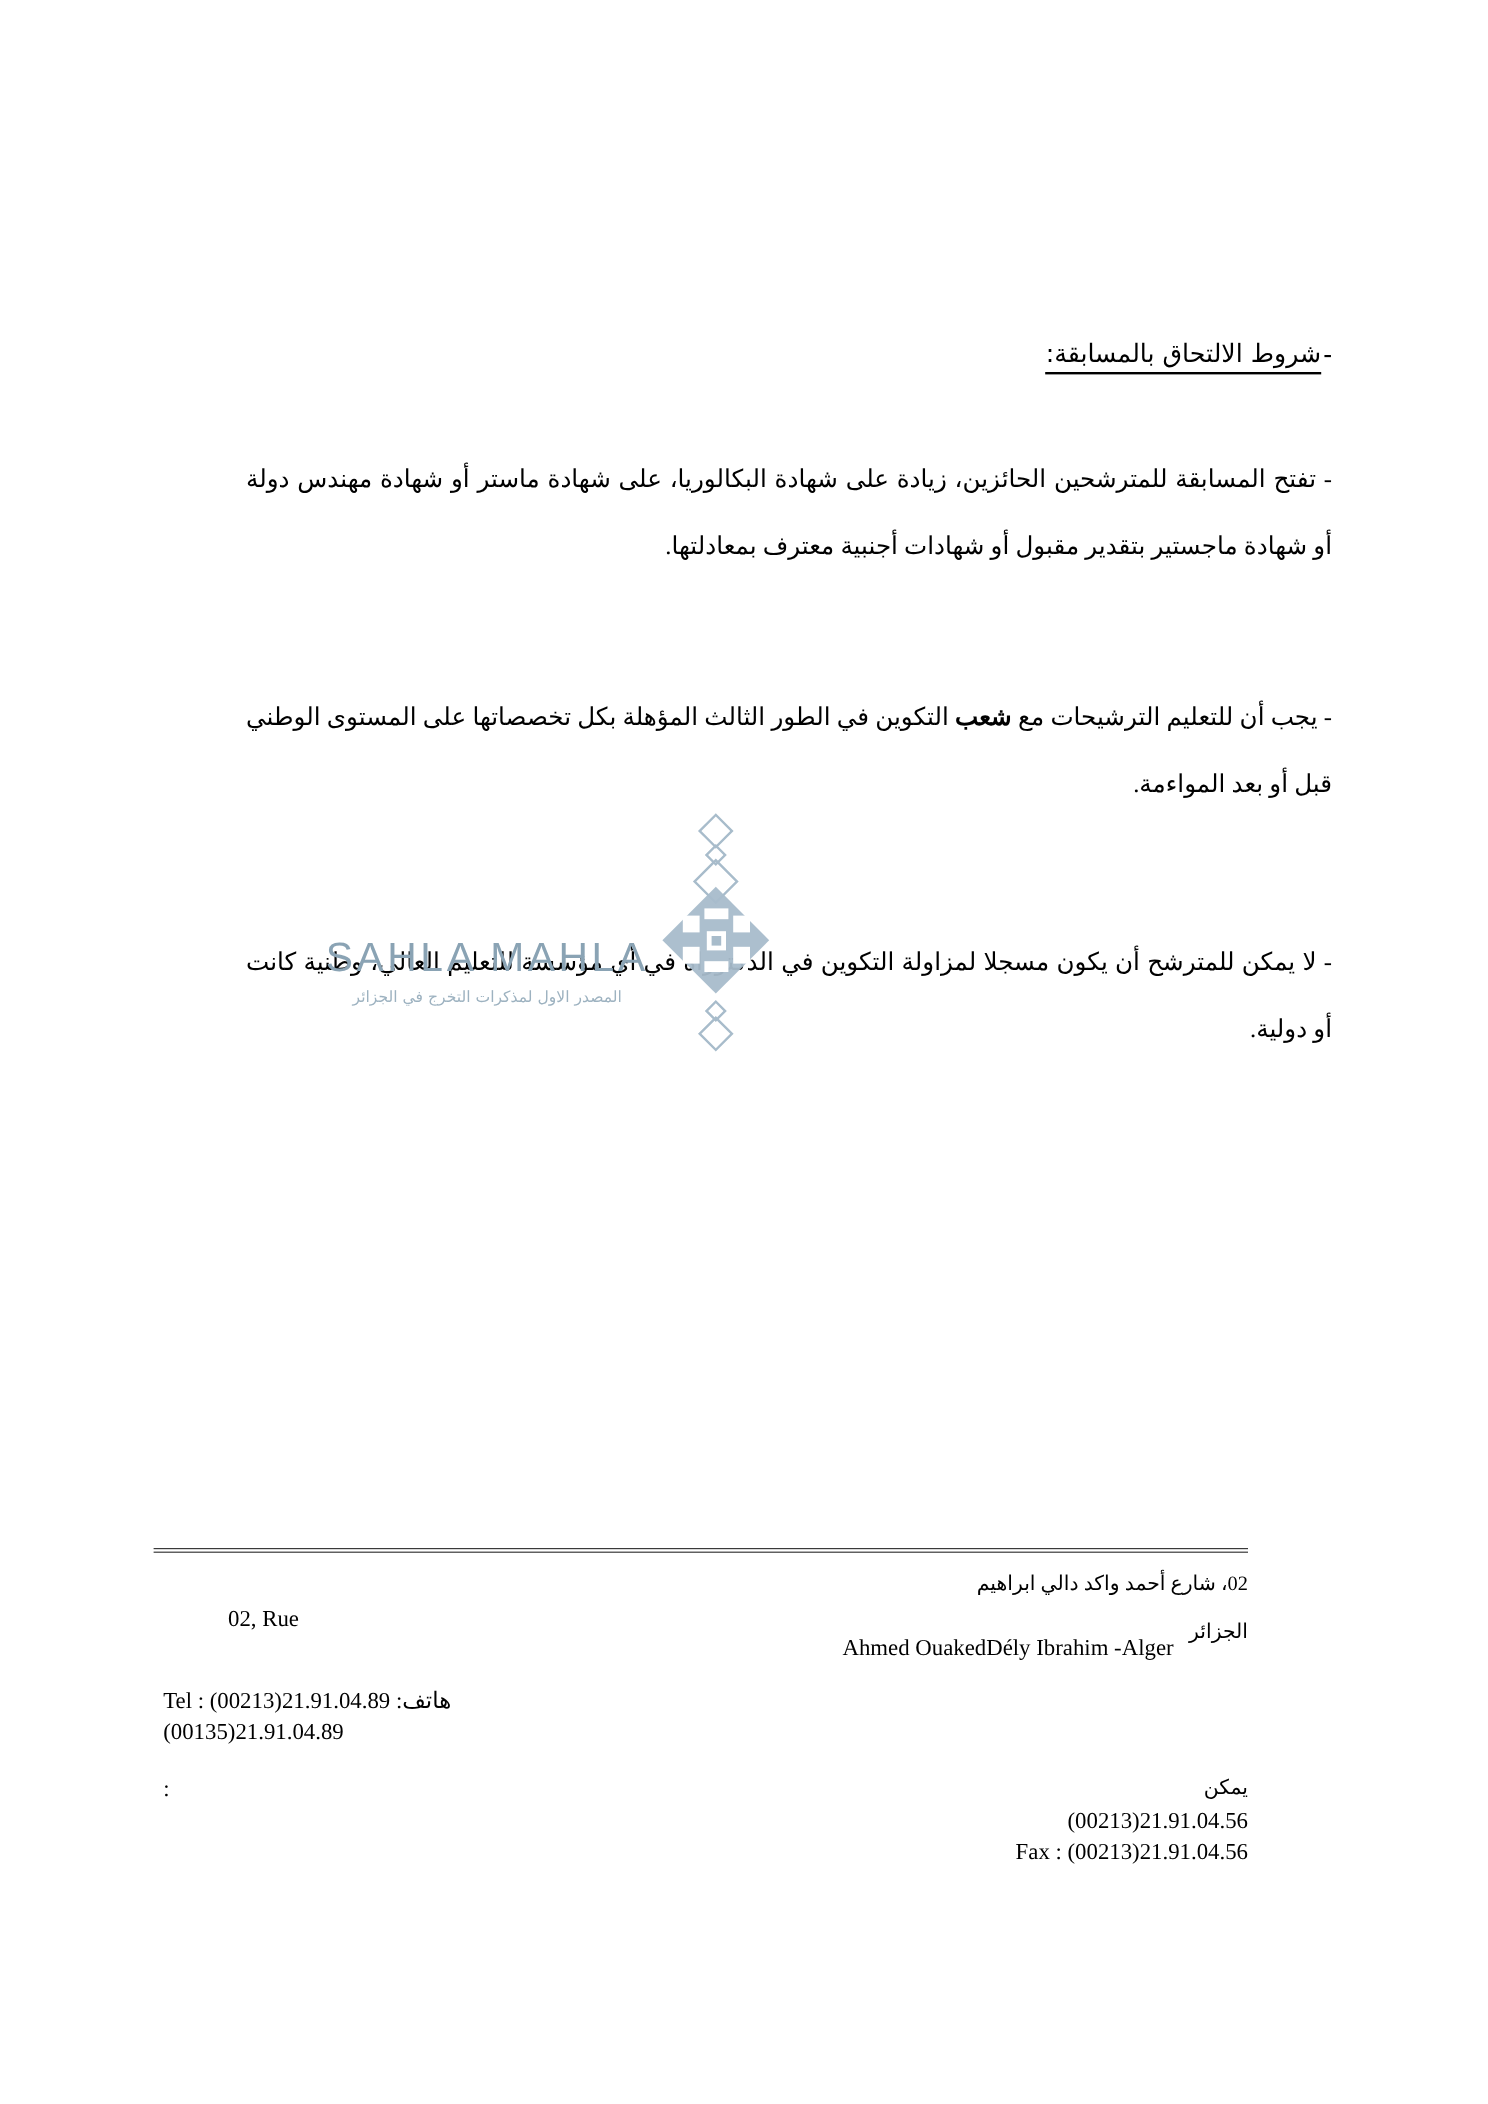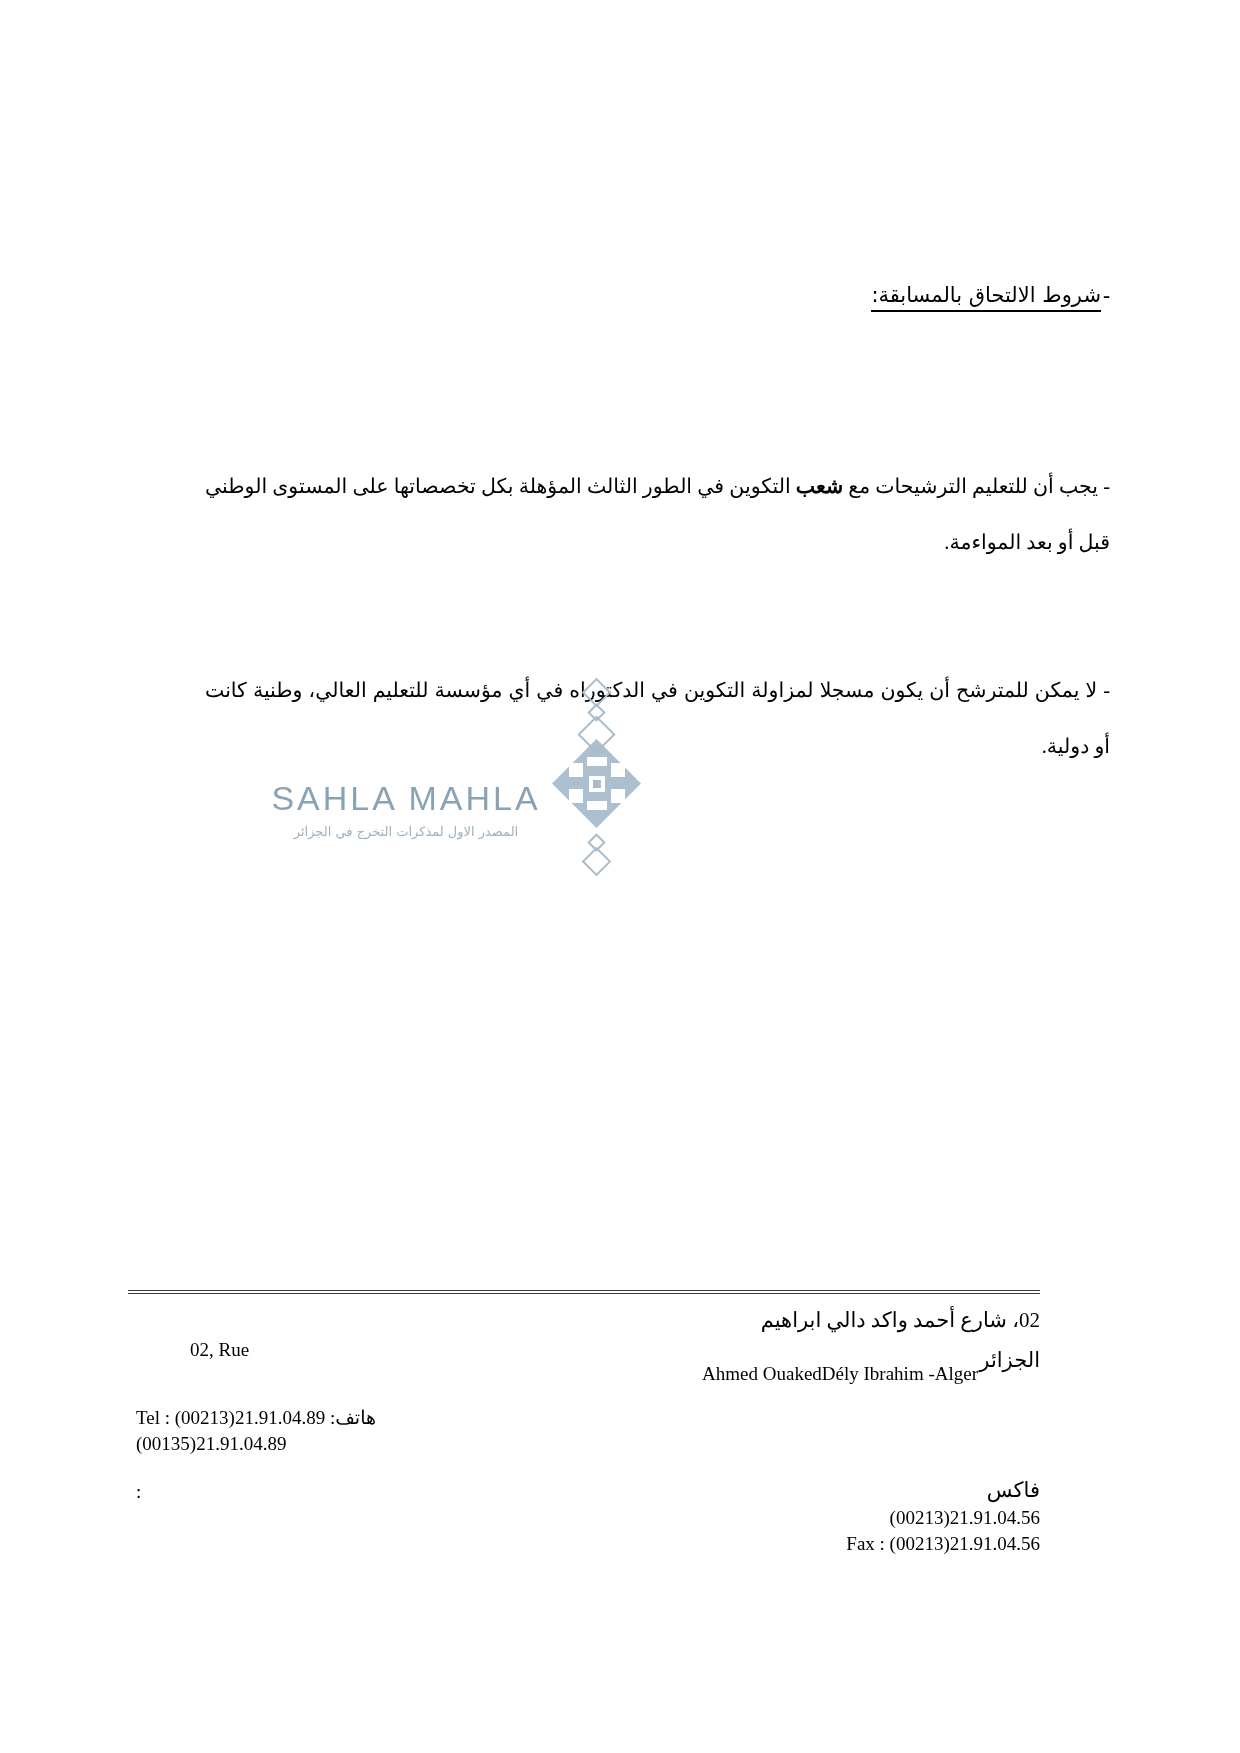--- a/index.html
+++ b/index.html
@@ -135,21 +135,21 @@
     margin-bottom: 14px;
   }
   .f-row {
     position: relative;
     width: 100%;
   }
   .f-ar {
     direction: rtl;
     text-align: right;
     font-family: "Liberation Serif", "DejaVu Serif", serif;
-    font-size: 21px;
+    font-size: 17px;
     line-height: 24px;
   }
   .f-fr {
     font-family: "Liberation Serif", "DejaVu Serif", serif;
     font-size: 19px;
     line-height: 27px;
   }
   .f-abs { position: absolute; }
   .addr-ar-1 { top: 0px; right: 0px; }
   .addr-ar-2 { top: 24px; right: 0px; margin-top: 16px; }
@@ -166,20 +166,23 @@
 <body>
 
 <div class="page">
 
   <div class="title-block">
     <span class="title-dash">-</span><span class="title-text">شروط الالتحاق بالمسابقة:</span>
   </div>
 
   <div class="body-block">
 
+    <p class="para p1">
+      <span class="lead">-</span><span> تفتح المسابقة للمترشحين الحائزين، زيادة على شهادة البكالوريا، على شهادة ماستر أو شهادة مهندس دولة أو شهادة ماجستير بتقدير مقبول أو شهادات أجنبية معترف بمعادلتها.</span>
+    </p>
 
     <p class="para p2">
       <span class="lead">-</span><span> يجب أن للتعليم الترشيحات مع </span><b>شعب</b><span> التكوين في الطور الثالث المؤهلة بكل تخصصاتها على المستوى الوطني قبل أو بعد المواءمة.</span>
     </p>
 
     <p class="para p3">
       <span class="lead">-</span><span> لا يمكن للمترشح أن يكون مسجلا لمزاولة التكوين في الدكتوراه في أي مؤسسة للتعليم العالي، وطنية كانت أو دولية.</span>
     </p>
 
   </div>
@@ -219,20 +222,20 @@
 
   <div class="footer">
     <div class="footer-rule"></div>
     <div class="f-row" style="height:260px;">
       <div class="f-abs f-ar addr-ar-1">02، شارع أحمد واكد دالي ابراهيم</div>
       <div class="f-abs f-ar addr-ar-2">الجزائر</div>
       <div class="f-abs f-fr addr-fr-left">02, Rue</div>
       <div class="f-abs f-fr addr-fr-right">Ahmed OuakedDély Ibrahim   -Alger</div>
       <div class="f-abs f-fr tel-line">Tel :  (00213)21.91.04.89 :هاتف</div>
       <div class="f-abs f-fr tel-line-2">(00135)21.91.04.89</div>
-      <div class="f-abs f-ar fax-ar">فاكس</div>
+      <div class="f-abs f-ar fax-ar">يمكن</div>
       <div class="f-abs f-fr fax-num">(00213)21.91.04.56</div>
       <div class="f-abs f-fr fax-fr">Fax :  (00213)21.91.04.56</div>
       <div class="f-abs f-fr colon-left">:</div>
     </div>
   </div>
 
 </div>
 
 </body></html>

